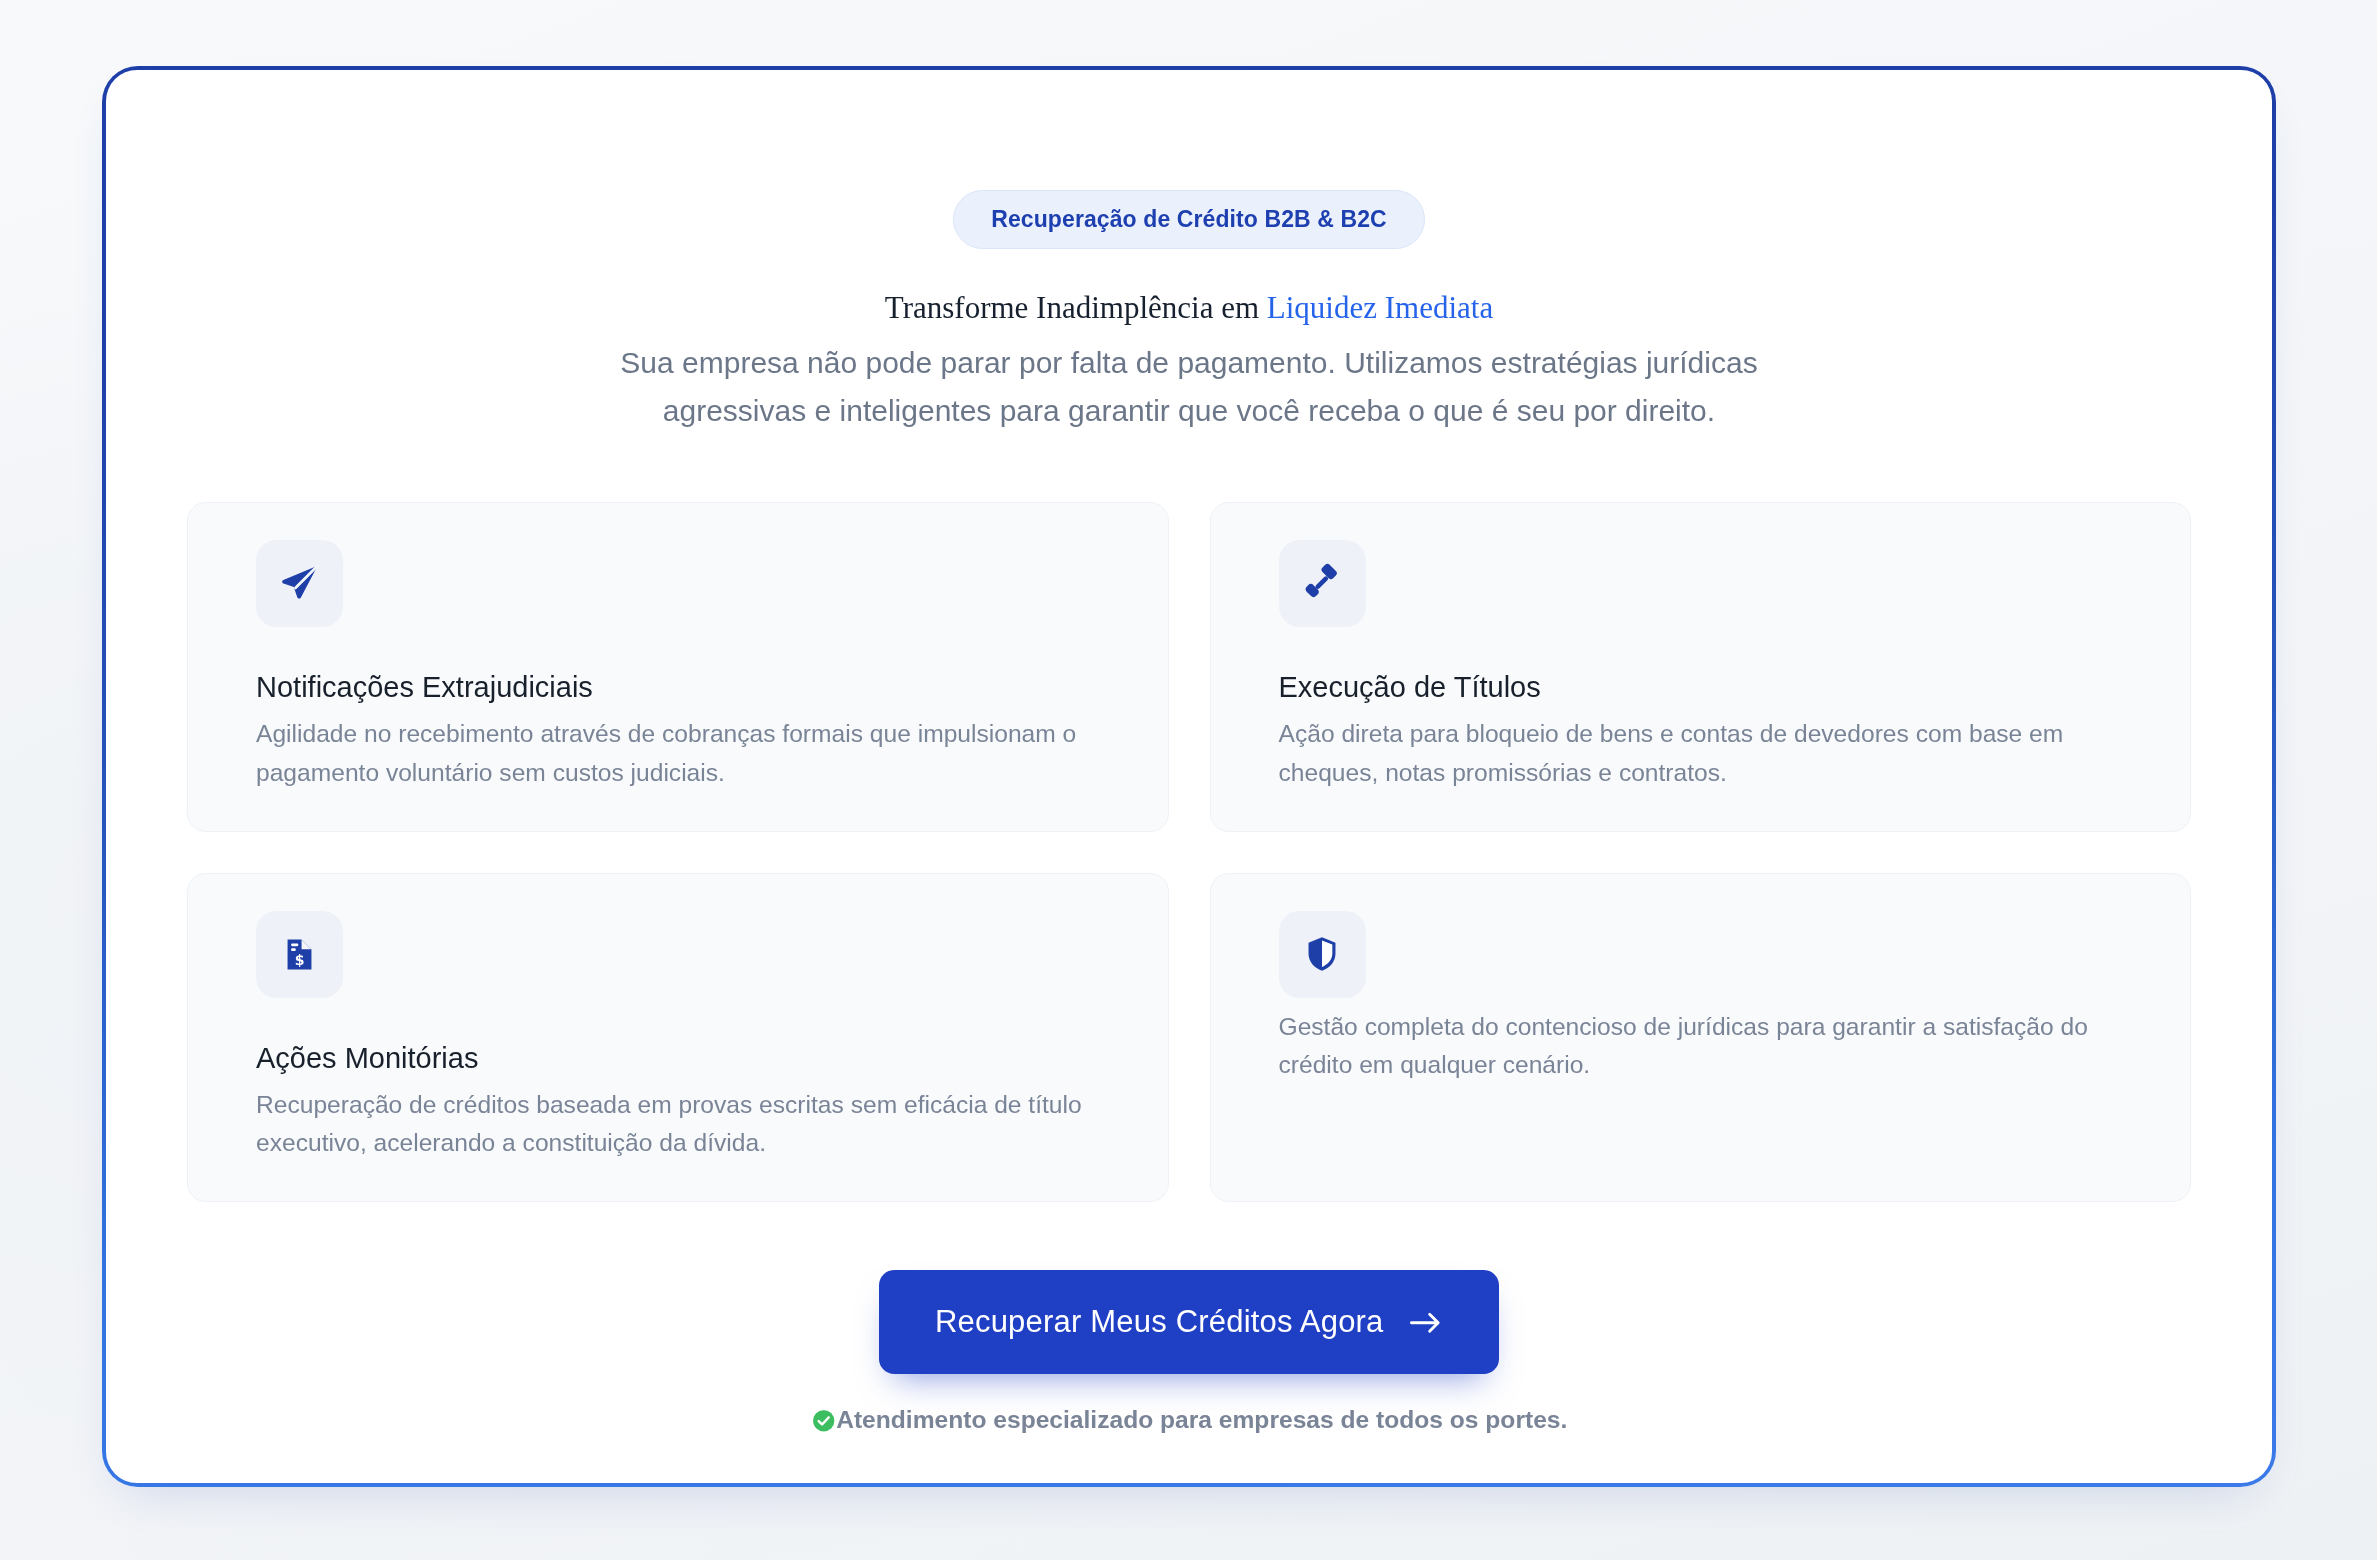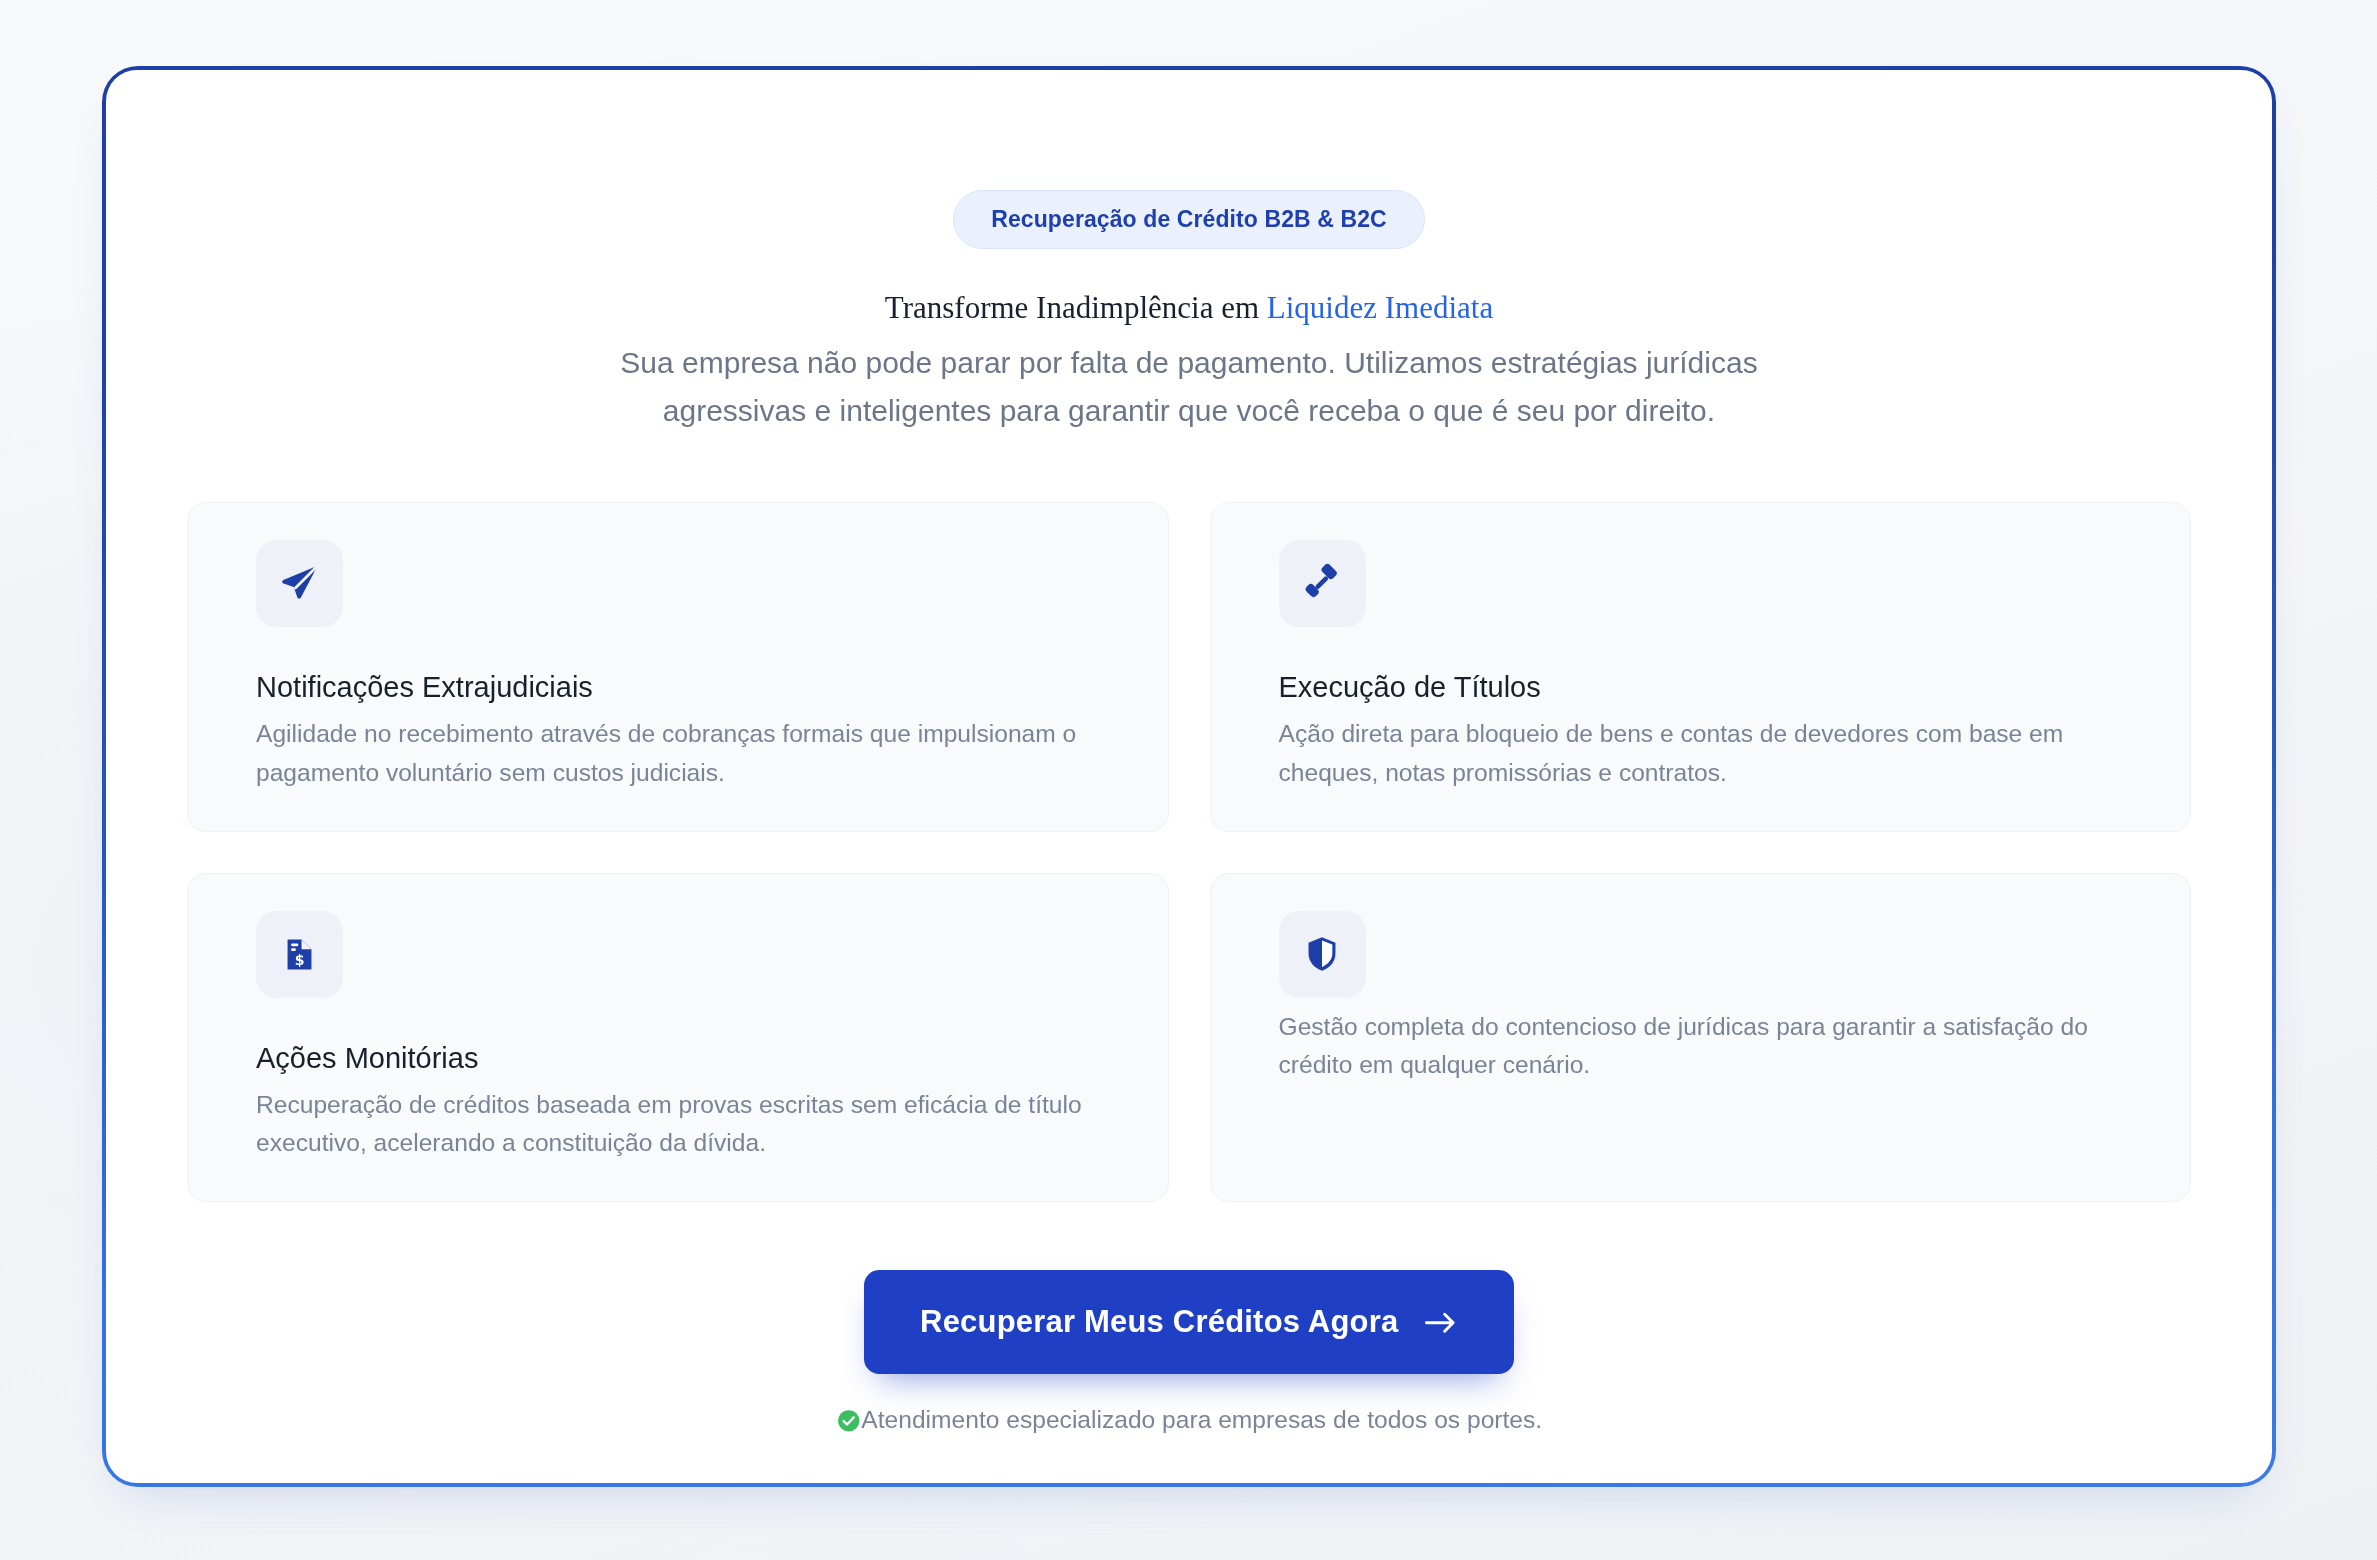--- a/index.html
+++ b/index.html
@@ -146,35 +146,35 @@
     align-items: center;
     gap: 25.5px;
     height: 104px;
     padding: 0 56px;
     border: none;
     border-radius: 15.3px;
     background: #1f3fc4;
     color: #ffffff;
     font-family: "Liberation Sans", sans-serif;
     font-size: 31px;
-    font-weight: 700;
+    font-weight: 400;
     letter-spacing: 0.2px;
     cursor: pointer;
     box-shadow: 0 17px 34px -15.3px rgba(31,63,196,0.55);
     white-space: nowrap;
   }
   .cta .arrow { display: flex; align-items: center; }
 
   .note {
     margin-top: 32px;
     display: flex;
     align-items: center;
     font-size: 24.6px;
     color: #7a8497;
-    font-weight: 400;
+    font-weight: 700;
   }
   .check-circle { display: block; }
 </style>
 </head>
 <body>
 
 <div class="page">
   <div class="panel-wrap">
     <div class="panel">
 

